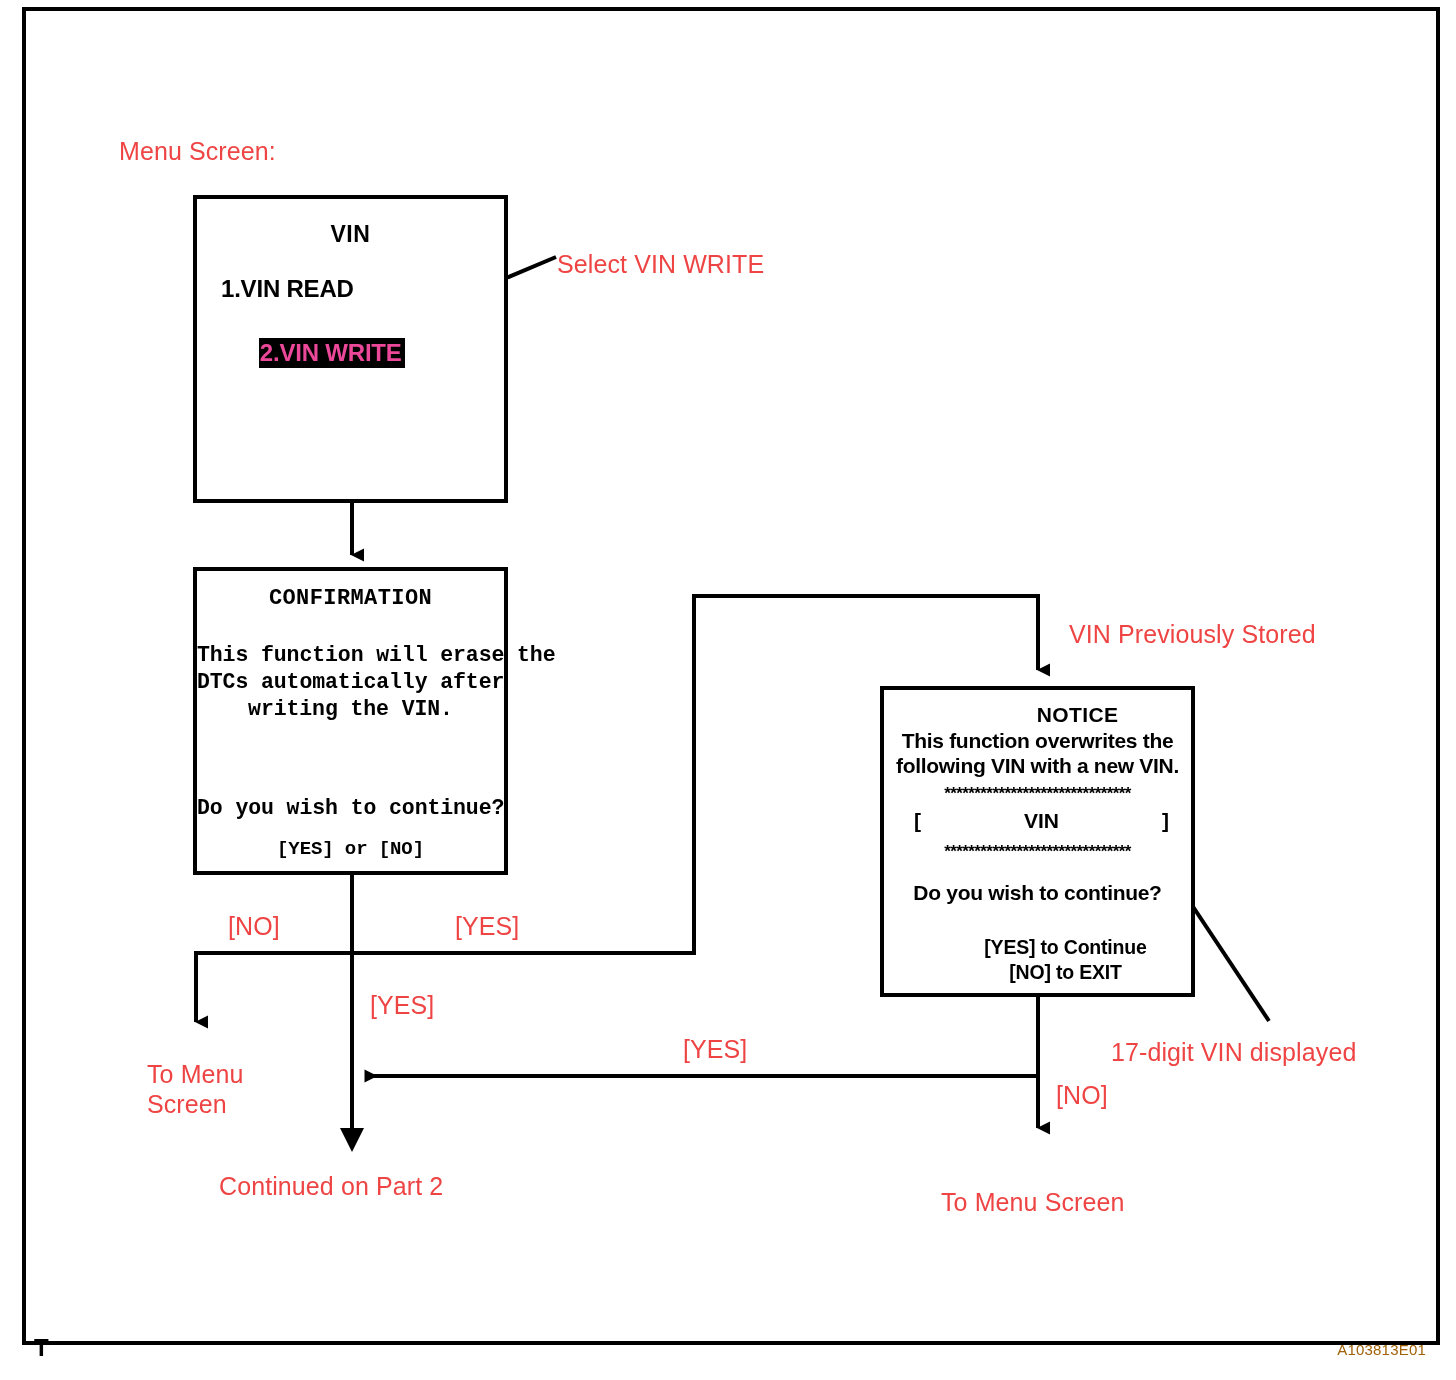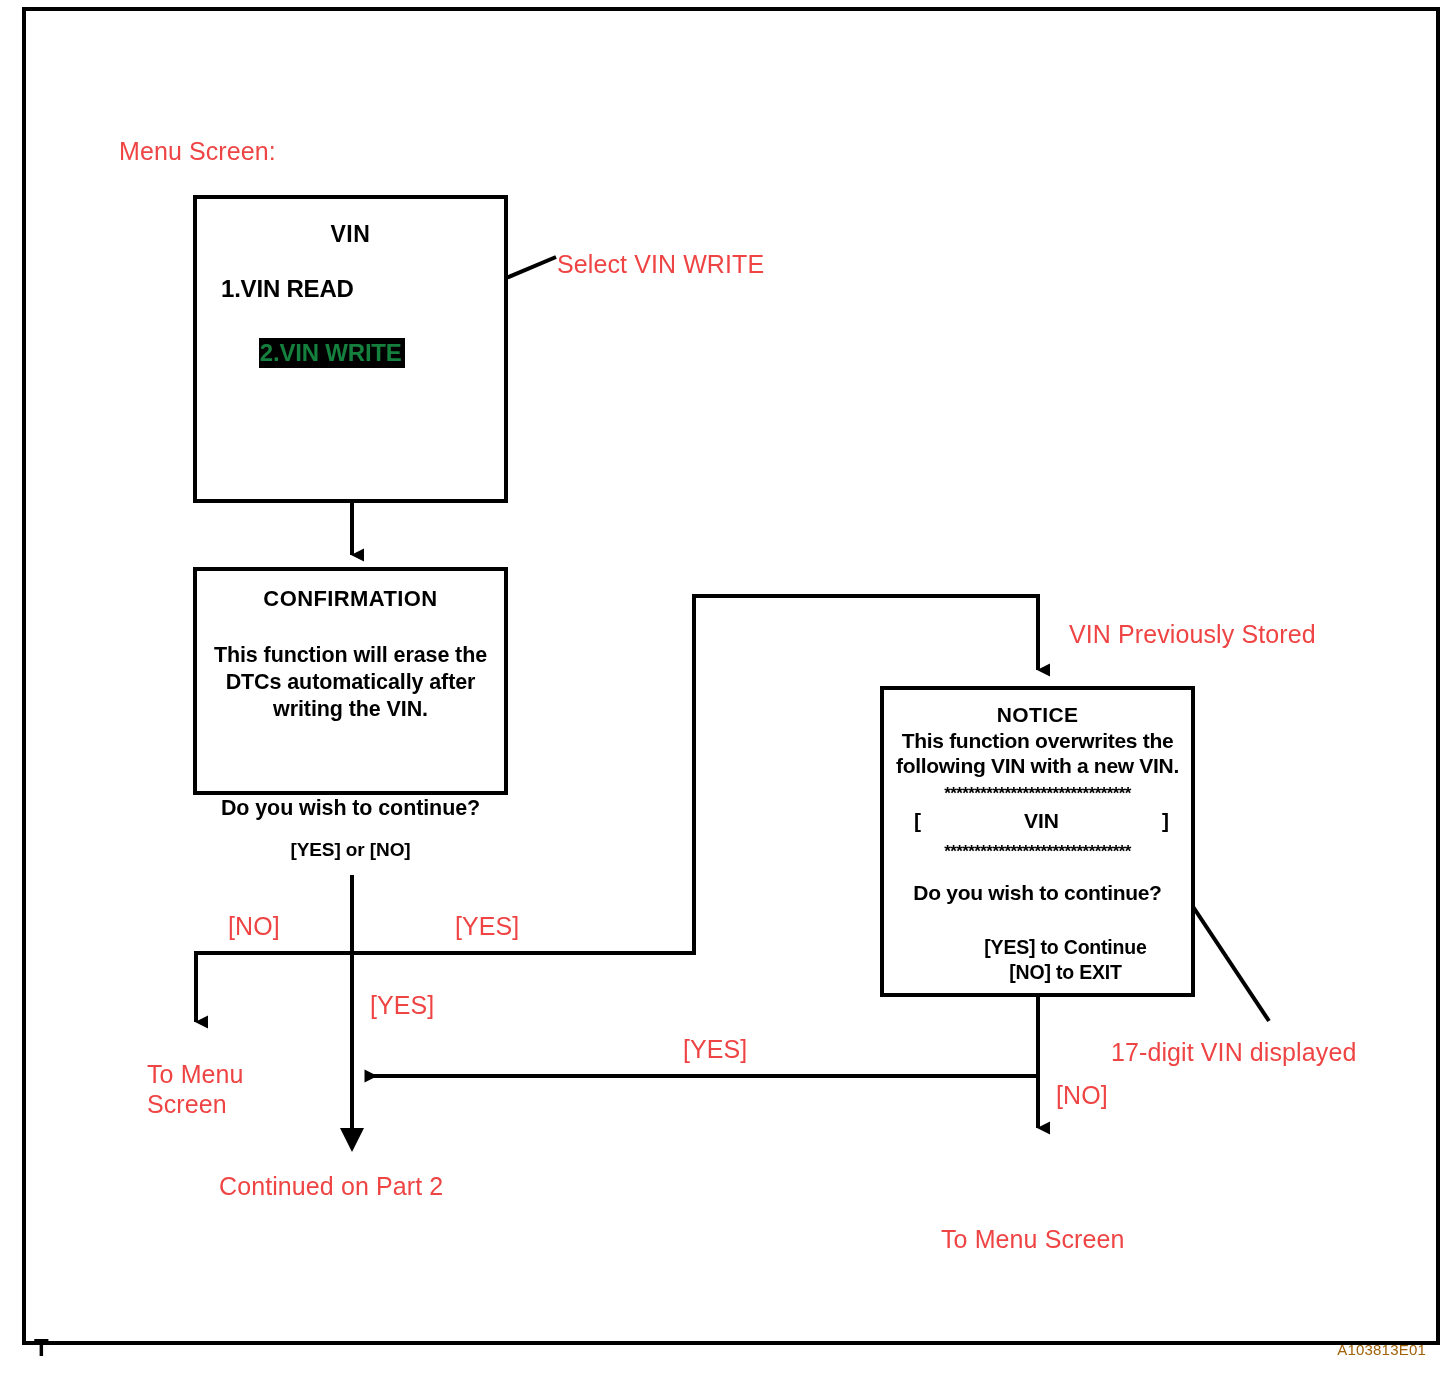--- a/index.html
+++ b/index.html
@@ -61,21 +61,21 @@
     font-size: 23px;
     letter-spacing: 0.6px;
   }
   .menu-item {
     font-size: 24px;
     letter-spacing: -0.2px;
     text-align: left;
   }
   .menu-item-sel {
     background: #000000;
-    color: #15803d;
+    color: #ec4899;
     padding: 1px 3px 2px 1px;
   }
   .cf-title {
     font-size: 22px;
     letter-spacing: 0.4px;
   }
   .cf-body {
     font-size: 21.5px;
     letter-spacing: -0.1px;
   }
@@ -166,31 +166,31 @@
   <div class="scr-box" style="left:193px; top:195px; width:315px; height:308px;">
     <div class="scr-text menu-title" style="left:0; top:21px; width:100%;">VIN</div>
     <div class="scr-text menu-item" style="left:24px; top:75px;">1.VIN READ</div>
     <div class="scr-text menu-item" style="left:23px; top:109px;">
       <span class="menu-item-sel">2.VIN WRITE</span>
     </div>
   </div>
 
   <div class="lbl lbl-plain" style="left:557px; top:250px;">Select VIN WRITE</div>
 
-  <div class="scr-box" style="left:193px; top:567px; width:315px; height:228px;">
+  <div class="scr-box" style="left:193px; top:567px; width:315px; height:308px;font-family:Liberation Mono, monospace;">
     <div class="scr-text cf-title" style="left:0; top:14px; width:100%;">CONFIRMATION</div>
     <div class="scr-text cf-body" style="left:0; top:98px; width:100%;">DTCs automatically after</div>
     <div class="scr-text cf-body" style="left:0; top:71px; width:100%;">This function will erase the</div>
     <div class="scr-text cf-body" style="left:0; top:125px; width:100%;">writing the VIN.</div>
     <div class="scr-text cf-body" style="left:0; top:224px; width:100%;">Do you wish to continue?</div>
     <div class="scr-text cf-small" style="left:0; top:267px; width:100%;">[YES] or [NO]</div>
   </div>
 
   <div class="scr-box" style="left:880px; top:686px; width:315px; height:311px;">
-    <div class="scr-text nt-title" style="left:0; top:12px; width:100%;">NOTICE</div>
+    <div class="scr-text nt-title" style="left:0; top:12px; width:100%;padding-left:40px;">NOTICE</div>
     <div class="scr-text nt-body" style="left:0; top:38px; width:100%;">This function overwrites the</div>
     <div class="scr-text nt-body" style="left:0; top:63px; width:100%;text-align:center;">following VIN with a new VIN.</div>
     <div class="scr-text nt-stars" style="left:0; top:93px; width:100%;">*******************************</div>
     <div class="nt-vinrow" style="position:absolute; left:30px; top:119px; width:255px;">
       <span>[</span>
       <span>VIN</span>
       <span>]</span>
     </div>
     <div class="scr-text nt-stars" style="left:0; top:151px; width:100%;">*******************************</div>
     <div class="scr-text nt-body" style="left:0; top:190px; width:100%;">Do you wish to continue?</div>
@@ -210,18 +210,18 @@
 
   <div class="lbl lbl-plain" style="left:683px; top:1035px;">[YES]</div>
 
   <div class="lbl lbl-plain" style="left:1056px; top:1081px;">[NO]</div>
 
   <div class="lbl lbl-plain" style="left:147px; top:1060px;">To Menu</div>
   <div class="lbl lbl-plain" style="left:147px; top:1090px;">Screen</div>
 
   <div class="lbl lbl-plain" style="left:219px; top:1172px;">Continued on Part 2</div>
 
-  <div class="lbl lbl-plain" style="left:941px; top:1188px;margin-top:37px;">To Menu Screen</div>
+  <div class="lbl lbl-plain" style="left:941px; top:1188px;">To Menu Screen</div>
 
   <div id="tmark">T</div>
   <div id="figcode">A103813E01</div>
 
 </div>
 
 </body></html>

